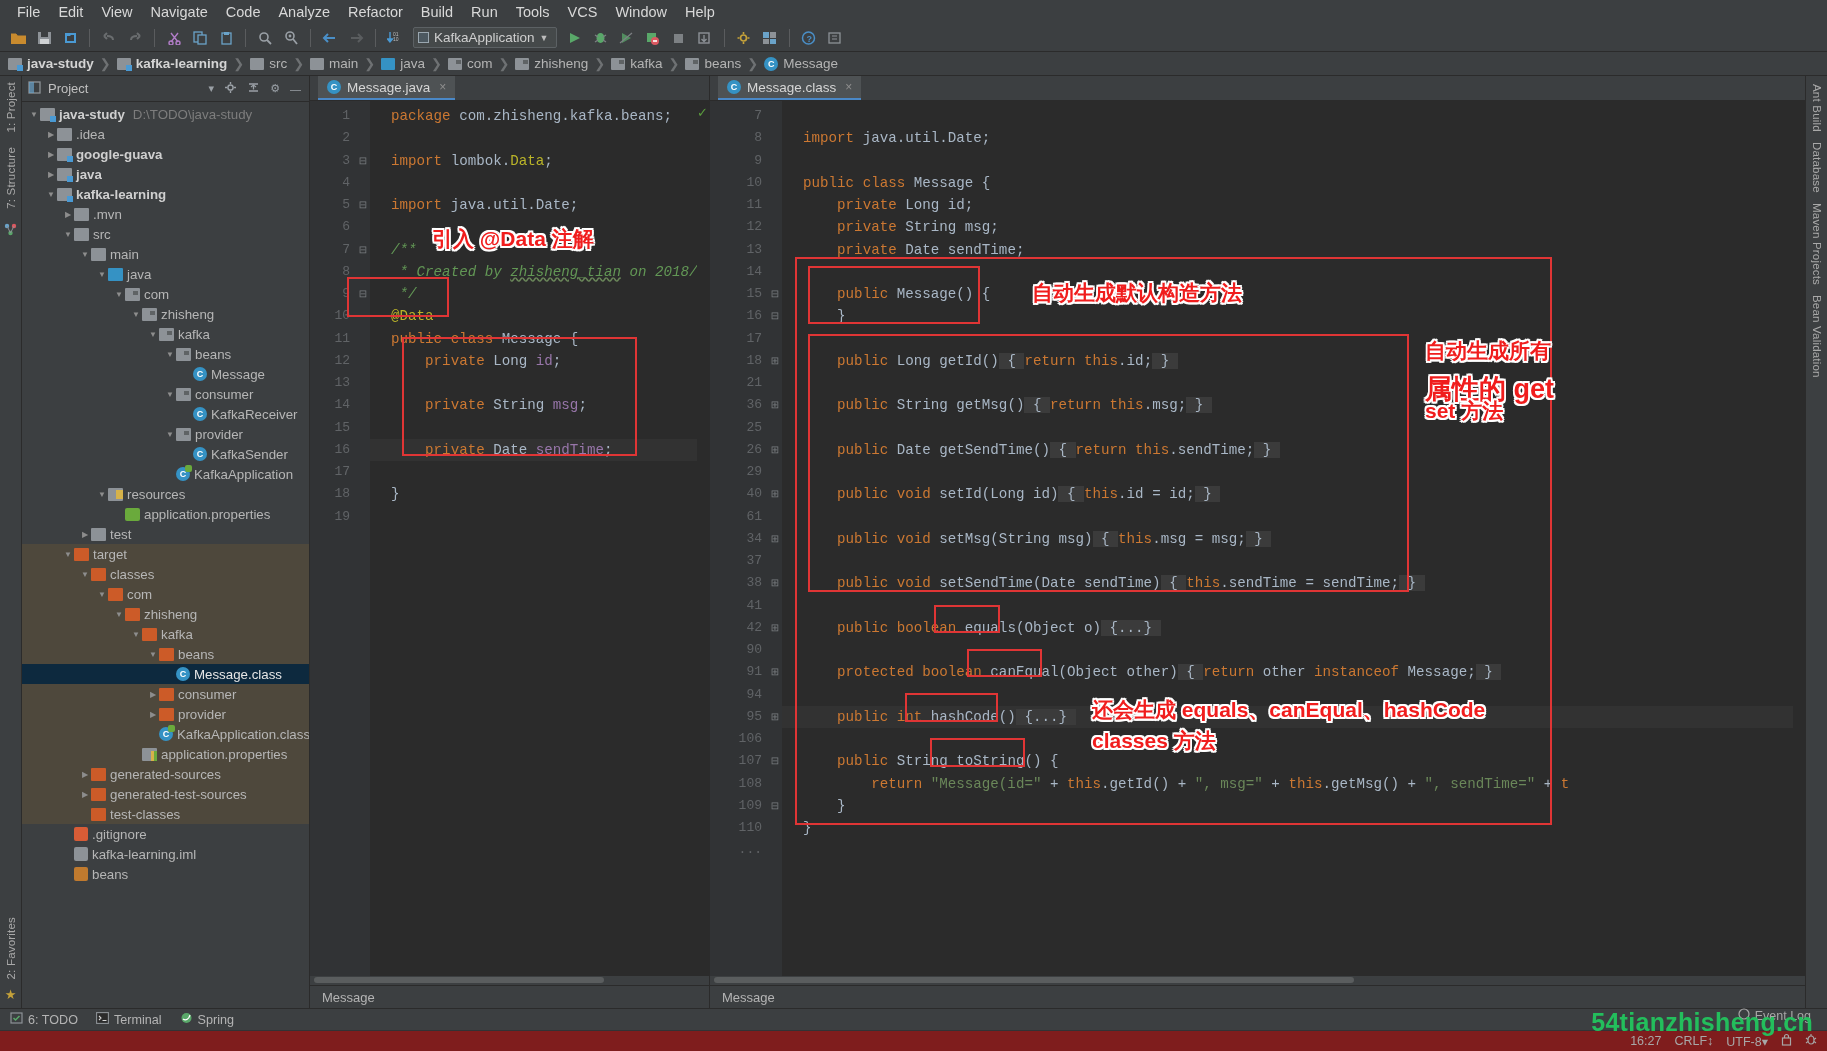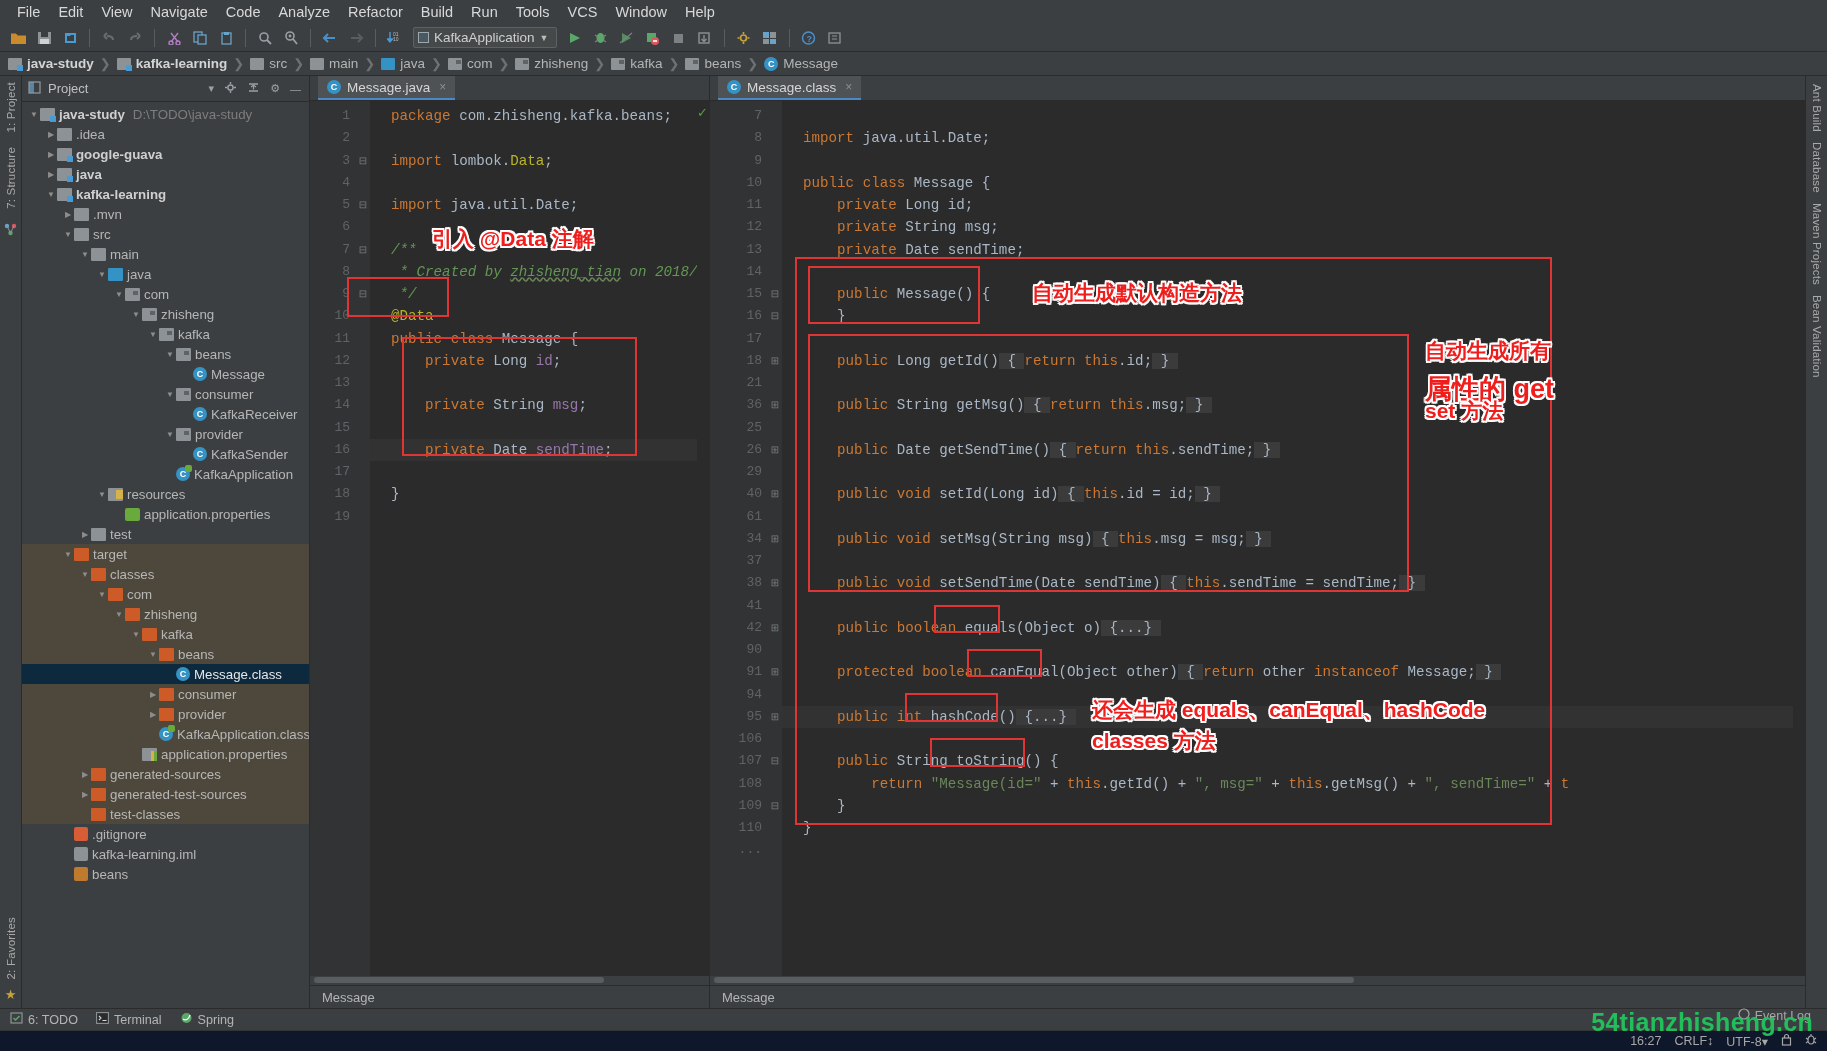--- a/index.html
+++ b/index.html
@@ -190,21 +190,21 @@
   
   .bottombar {
     position: absolute; left: 0; right: 0; bottom: 21px; height: 22px;
     background: #3c3f41; border-top: 1px solid #2b2b2b;
     display: flex; align-items: center; padding-left: 10px; gap: 18px; font-size: 12.6px;
     color: #b4b4b4;
   }
   .bb-item { display: flex; align-items: center; gap: 5px; }
   .statusbar {
     position: absolute; left: 0; right: 0; bottom: 0; height: 21px;
-    background: #0f172a; display: flex; align-items: center; font-size: 12.5px; color: #a7a7a7;
+    background: #7f1d1d; display: flex; align-items: center; font-size: 12.5px; color: #a7a7a7;
     border-top: 1px solid #313335;
   }
   .statusbar .right { margin-left: auto; display: flex; align-items: center; gap: 13px; padding-right: 10px; }
   .wm {
     position: absolute; right: 14px; bottom: 14px; color: #22c55e; font-size: 25px;
     font-weight: bold; opacity: .95; letter-spacing: .3px; pointer-events:none;
   }
   .evlog { position: absolute; right: 16px; bottom: 28px; font-size: 12.5px; color: #a7a7a7;
     display:flex; align-items:center; gap:5px; }
 </style>

